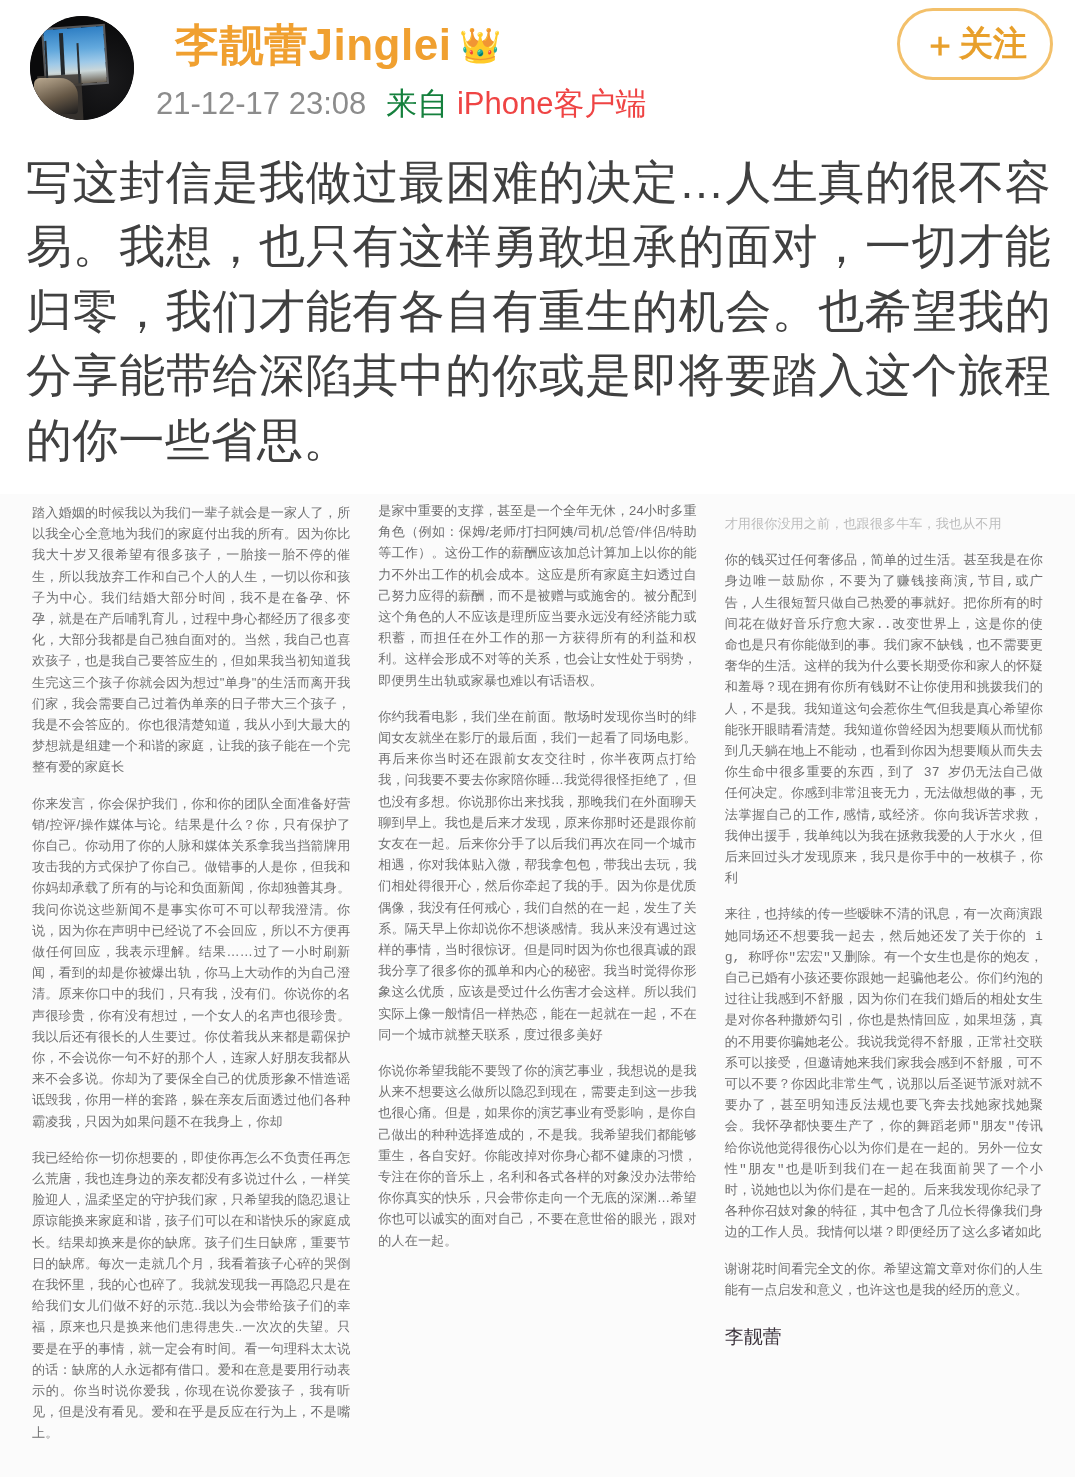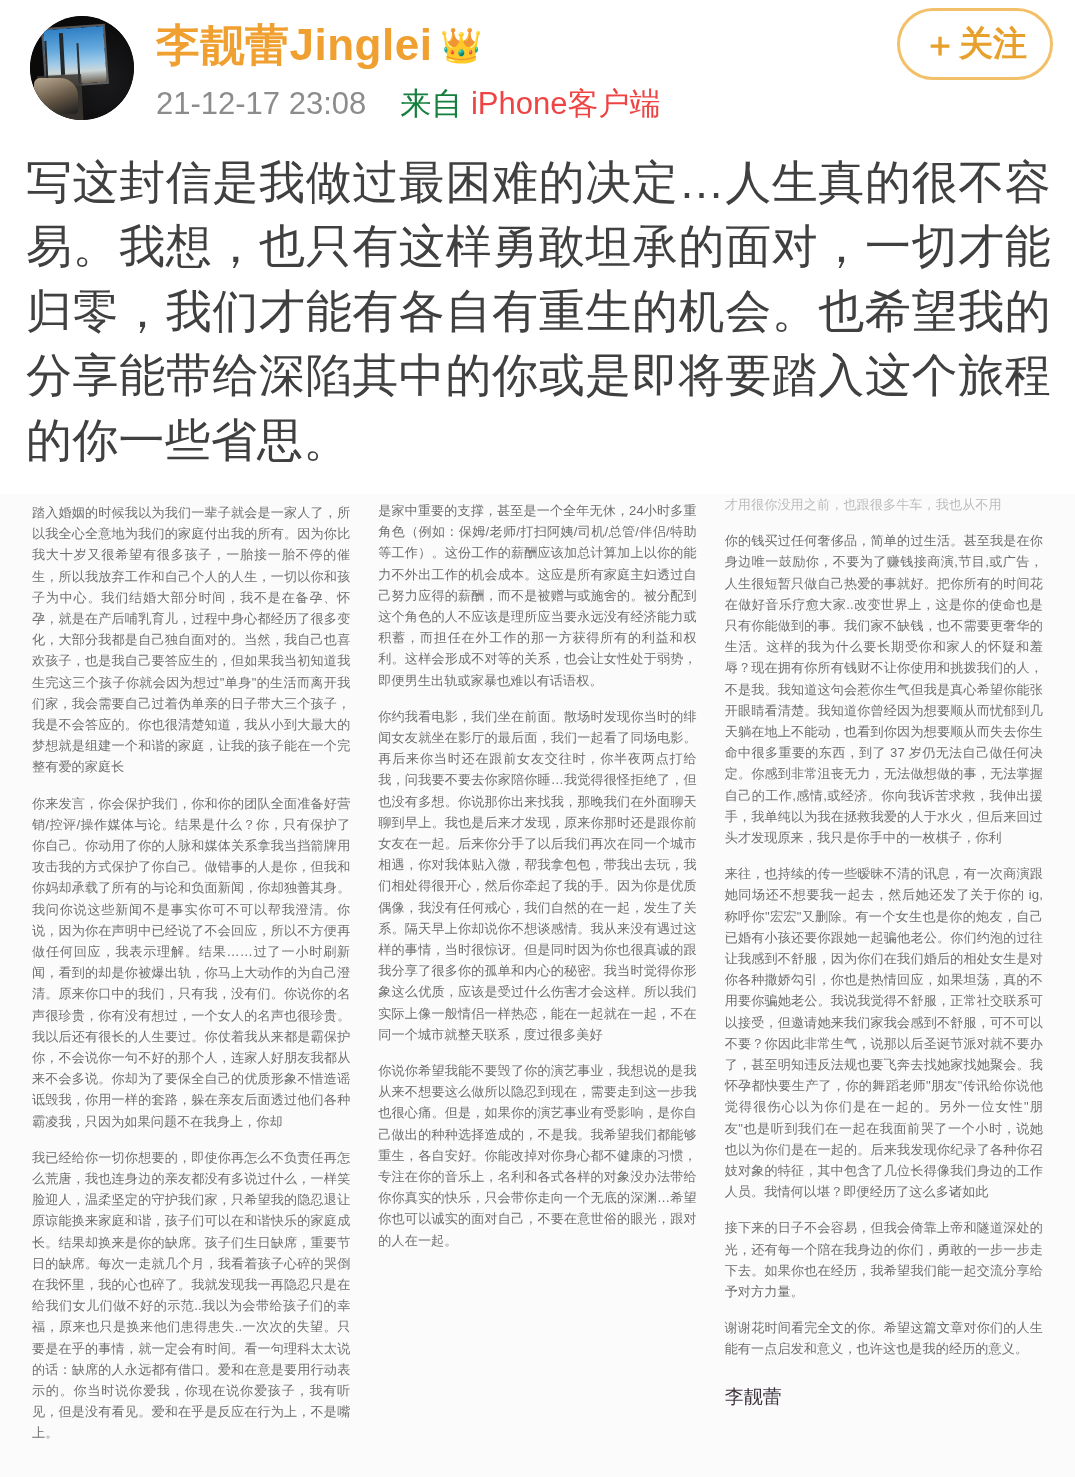--- a/index.html
+++ b/index.html
@@ -87,39 +87,40 @@
     margin-left:22px;
     padding-top:10px;
     display:flex;
     flex-direction:column;
     justify-content:flex-start;
   }
   .username-row {
     display:flex;
     align-items:center;
     gap:8px;
+    margin-left:19px;
   }
   .username {
     color:#f0a030;
     font-size:44px;
     line-height:1.12;
     font-weight:700;
     letter-spacing:.5px;
     white-space:nowrap;
   }
   .crown-icon {
     font-size:34px;
     line-height:1;
     display:inline-block;
   }
   .meta-row {
     margin-top:14px;
     display:flex;
     align-items:baseline;
-    gap:34px;
+    gap:20px;
     white-space:nowrap;
   }
   .timestamp {
     color:#8c8c8c;
     font-size:31px;
     line-height:1.1;
     font-weight:400;
   }
   .source {
     color:#8c8c8c;
@@ -192,21 +193,21 @@
     text-align:justify;
     text-justify:inter-character;
     word-break:break-all;
     letter-spacing:.1px;
     font-family:"Liberation Sans","DejaVu Sans",sans-serif;
     transform-origin:top left;
   }
   .col-inner p { margin:0 0 15px 0; }
   .col1 .col-inner { margin-top:8px; }
   .col2 .col-inner { margin-top:6px; }
-  .col3 .col-inner { margin-top:0; }
+  .col3 .col-inner { margin-top:20px;font-family:Liberation Mono, monospace; }
 
   .frag-top {
     opacity:.45;
     filter:blur(.35px);
   }
   .signature {
     margin-top:22px;
     color:#701a75;
     font-size:19px;
   }
@@ -267,21 +268,20 @@
 
       </div>
 
     </div>
 
     <div class="letter-col col3">
       <div class="col-inner">
         <p class="frag-top">才用很你没用之前，也跟很多牛车，我也从不用</p>
         <p>你的钱买过任何奢侈品，简单的过生活。甚至我是在你身边唯一鼓励你，不要为了赚钱接商演,节目,或广告，人生很短暂只做自己热爱的事就好。把你所有的时间花在做好音乐疗愈大家..改变世界上，这是你的使命也是只有你能做到的事。我们家不缺钱，也不需要更奢华的生活。这样的我为什么要长期受你和家人的怀疑和羞辱？现在拥有你所有钱财不让你使用和挑拨我们的人，不是我。我知道这句会惹你生气但我是真心希望你能张开眼睛看清楚。我知道你曾经因为想要顺从而忧郁到几天躺在地上不能动，也看到你因为想要顺从而失去你生命中很多重要的东西，到了 37 岁仍无法自己做任何决定。你感到非常沮丧无力，无法做想做的事，无法掌握自己的工作,感情,或经济。你向我诉苦求救，我伸出援手，我单纯以为我在拯救我爱的人于水火，但后来回过头才发现原来，我只是你手中的一枚棋子，你利</p>
         <p>来往，也持续的传一些暧昧不清的讯息，有一次商演跟她同场还不想要我一起去，然后她还发了关于你的 ig, 称呼你"宏宏"又删除。有一个女生也是你的炮友，自己已婚有小孩还要你跟她一起骗他老公。你们约泡的过往让我感到不舒服，因为你们在我们婚后的相处女生是对你各种撒娇勾引，你也是热情回应，如果坦荡，真的不用要你骗她老公。我说我觉得不舒服，正常社交联系可以接受，但邀请她来我们家我会感到不舒服，可不可以不要？你因此非常生气，说那以后圣诞节派对就不要办了，甚至明知违反法规也要飞奔去找她家找她聚会。我怀孕都快要生产了，你的舞蹈老师"朋友"传讯给你说他觉得很伤心以为你们是在一起的。另外一位女性"朋友"也是听到我们在一起在我面前哭了一个小时，说她也以为你们是在一起的。后来我发现你纪录了各种你召妓对象的特征，其中包含了几位长得像我们身边的工作人员。我情何以堪？即便经历了这么多诸如此</p>
-        <p>接下来的日子不会容易，但我会倚靠上帝和隧道深处的光，还有每一个陪在我身边的你们，勇敢的一步一步走下去。如果你也在经历，我希望我们能一起交流分享给予对方力量。</p>
         <p>谢谢花时间看完全文的你。希望这篇文章对你们的人生能有一点启发和意义，也许这也是我的经历的意义。</p>
         <div class="signature">李靓蕾</div>
       </div>
 
     </div>
 
   </div>
 </div>
 
 </body></html>

